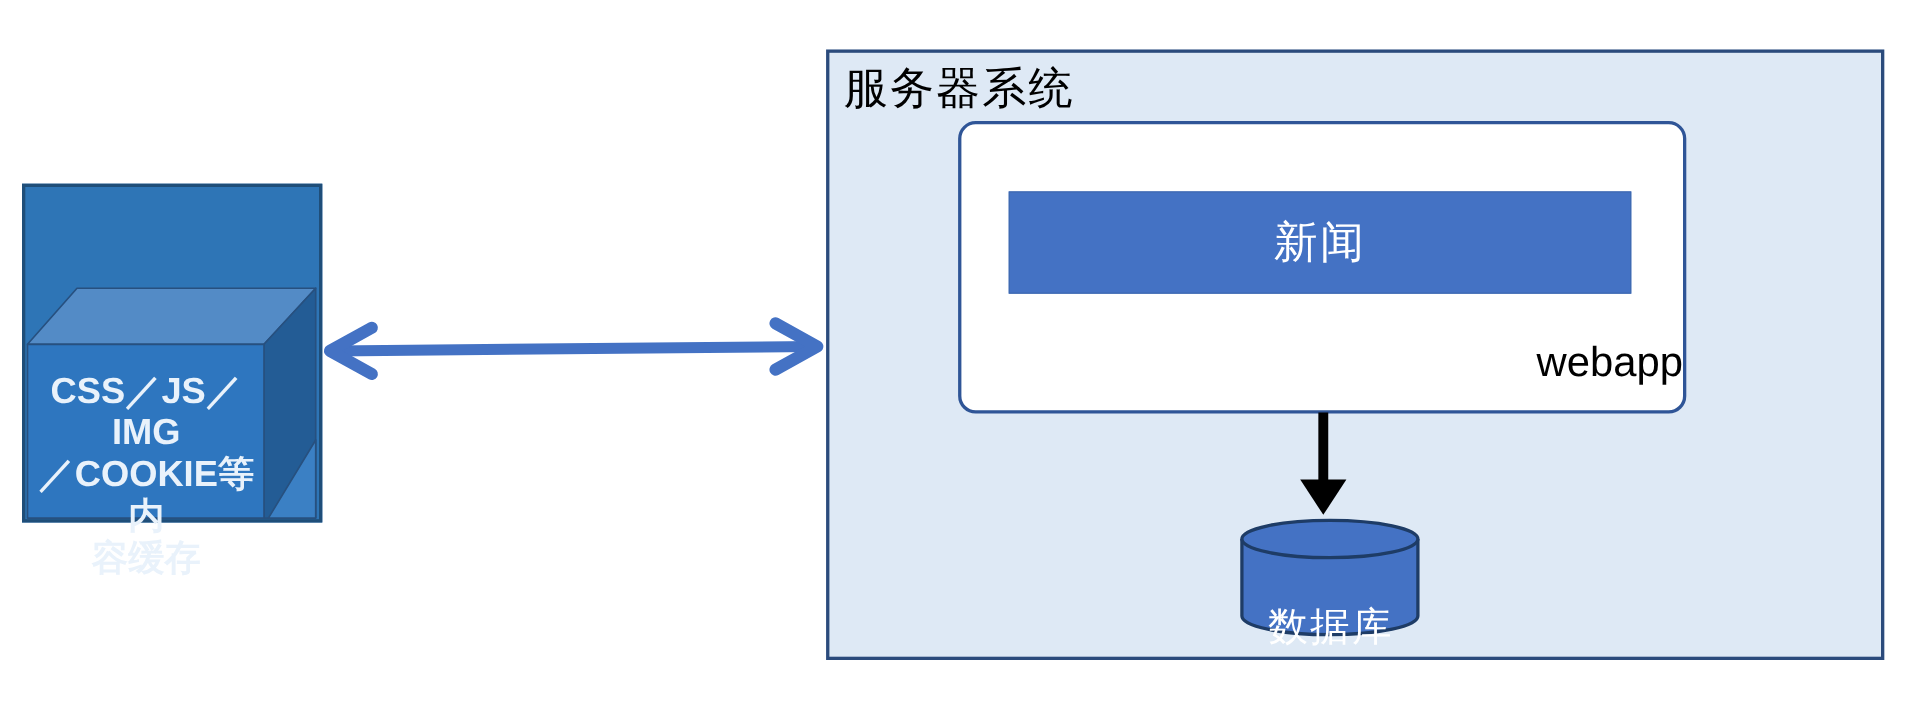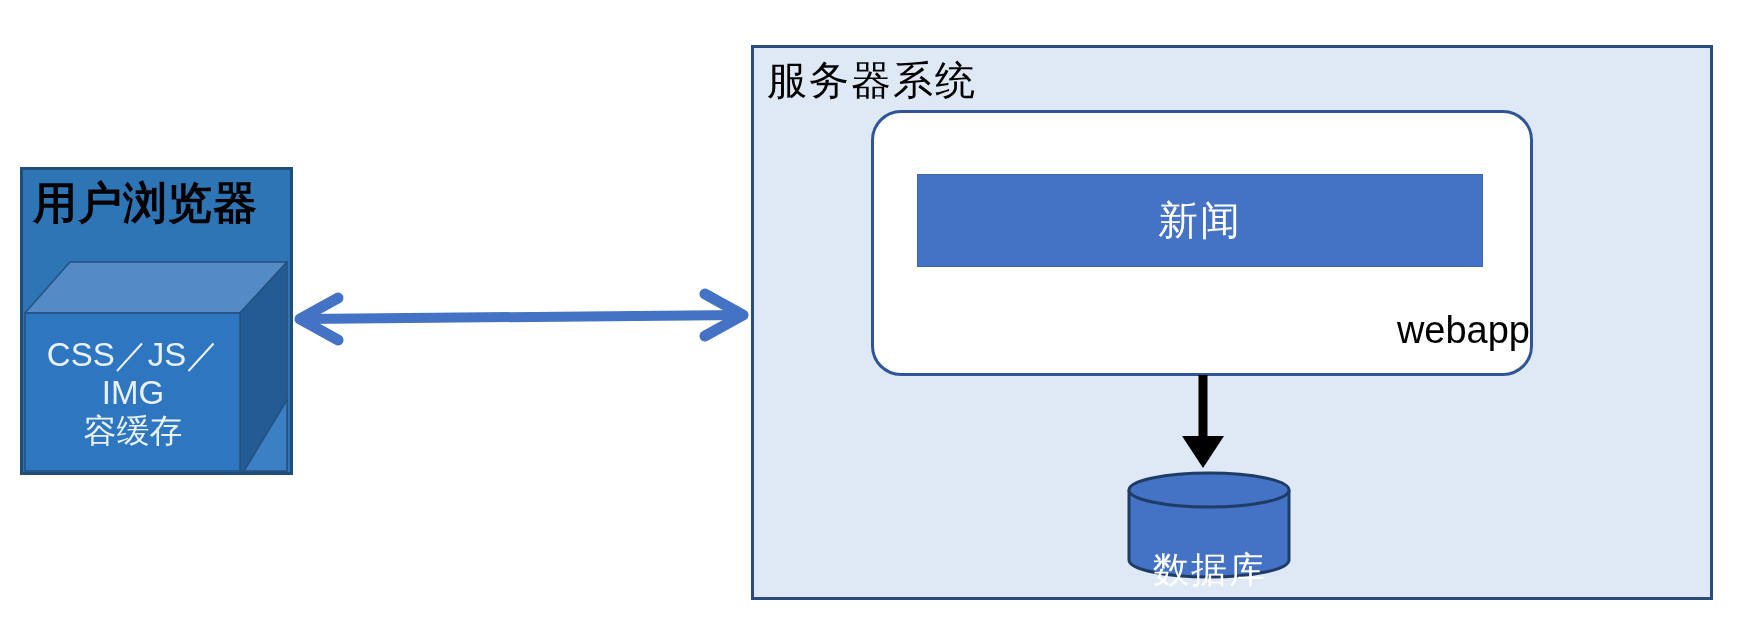--- a/index.html
+++ b/index.html
@@ -35,21 +35,21 @@
   .cube-svg { position: absolute; left: 0; top: 0; }
   .cube-svg polygon { stroke: #27507F; stroke-width: 1.5; stroke-linejoin: round; }
   .cache-label {
     position: absolute;
     left: 0; top: 166px;
     width: 220px;
     text-align: center;
     color: #E9F2FB;
     font-size: 33px;
     line-height: 38px;
-    font-weight: 400;
+    font-weight: 700;
   }
   .cache-label span { display: block; }
   
   .biarrow-svg {
     position: absolute;
     left: 290px; top: 288px;
     width: 465px; height: 62px;
   }
   .biarrow-svg line { stroke-width: 10; stroke-linecap: round; }
   .biarrow-svg polyline { fill: none; stroke-width: 11; stroke-linecap: round; stroke-linejoin: round; }
@@ -71,21 +71,21 @@
     letter-spacing: 2px;
     white-space: nowrap;
   }
   
   .webapp-box {
     position: absolute;
     left: 871px; top: 110px;
     width: 662px; height: 266px;
     background: #ffffff;
     border: 3px solid #2F5597;
-    border-radius: 30px;
+    border-radius: 16px;
     box-sizing: border-box;
   }
   .news-bar {
     position: absolute;
     left: 43px; top: 61px;
     width: 566px; height: 93px;
     background: #4472C4;
     border: 1px solid #3E68AE;
     box-sizing: border-box;
     display: flex;
@@ -129,29 +129,29 @@
     letter-spacing: 2px;
     margin-top: 36px;
   }
 </style>
 </head>
 <body>
 
 <div id="canvas">
 
   <div class="browser-box">
-    <div class="browser-title">用户浏览器</div>
     <svg class="cube-svg" width="267" height="302" viewBox="0 0 267 302">
       <polygon points="2,143 47,92 264,92 217,143" fill="#538BC6"></polygon>
       <polygon points="217,143 264,92 264,301 217,301" fill="#235C95"></polygon>
       <polygon points="264,230 264,301 221,301" fill="#3B80C4"></polygon>
       <polygon points="2,143 217,143 217,301 2,301" fill="#2E76BF"></polygon>
     </svg>
     <div class="cache-label">
       <span>CSS／JS／IMG</span>
+      <span>／COOKIE等内</span>
       <span>容缓存</span>
     </div>
   </div>
 
   <svg class="biarrow-svg" viewBox="0 0 465 62">
     <line x1="14" y1="31" x2="450" y2="27" stroke="#4472C4"></line>
     <polyline points="48,10 10,31 48,52" stroke="#4472C4"></polyline>
     <polyline points="415,6 453,27 415,48" stroke="#4472C4"></polyline>
   </svg>
 

